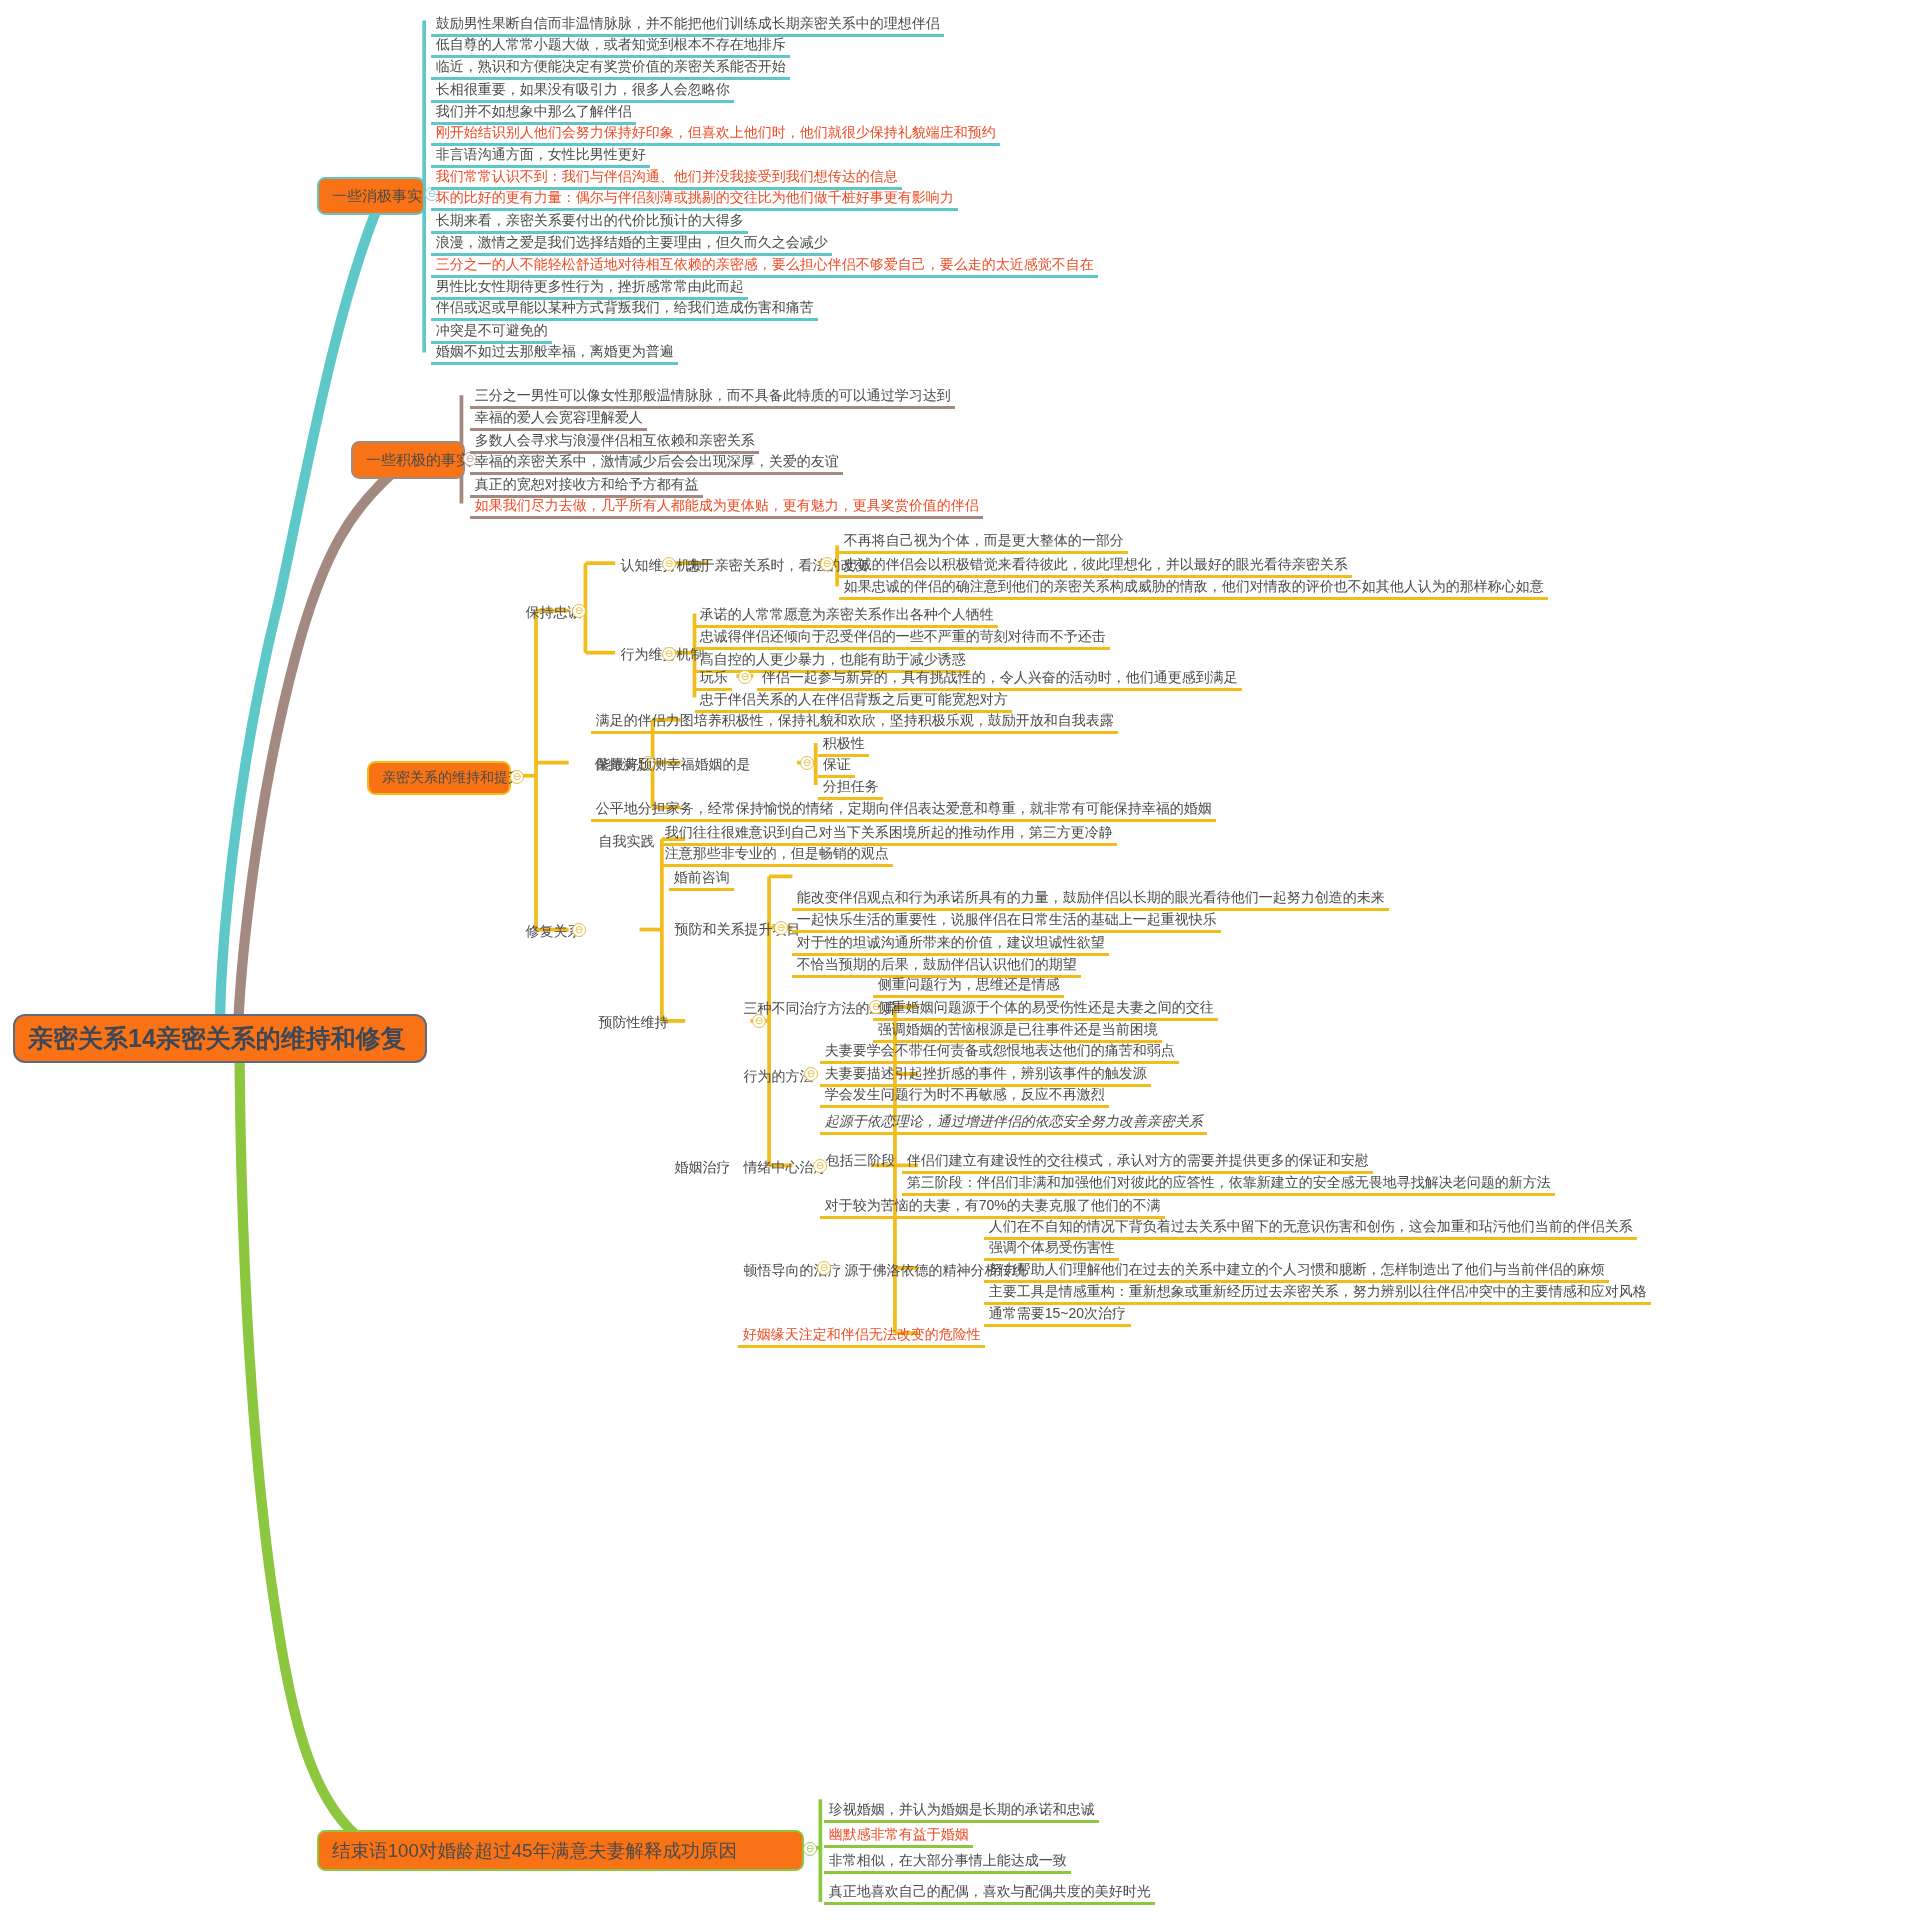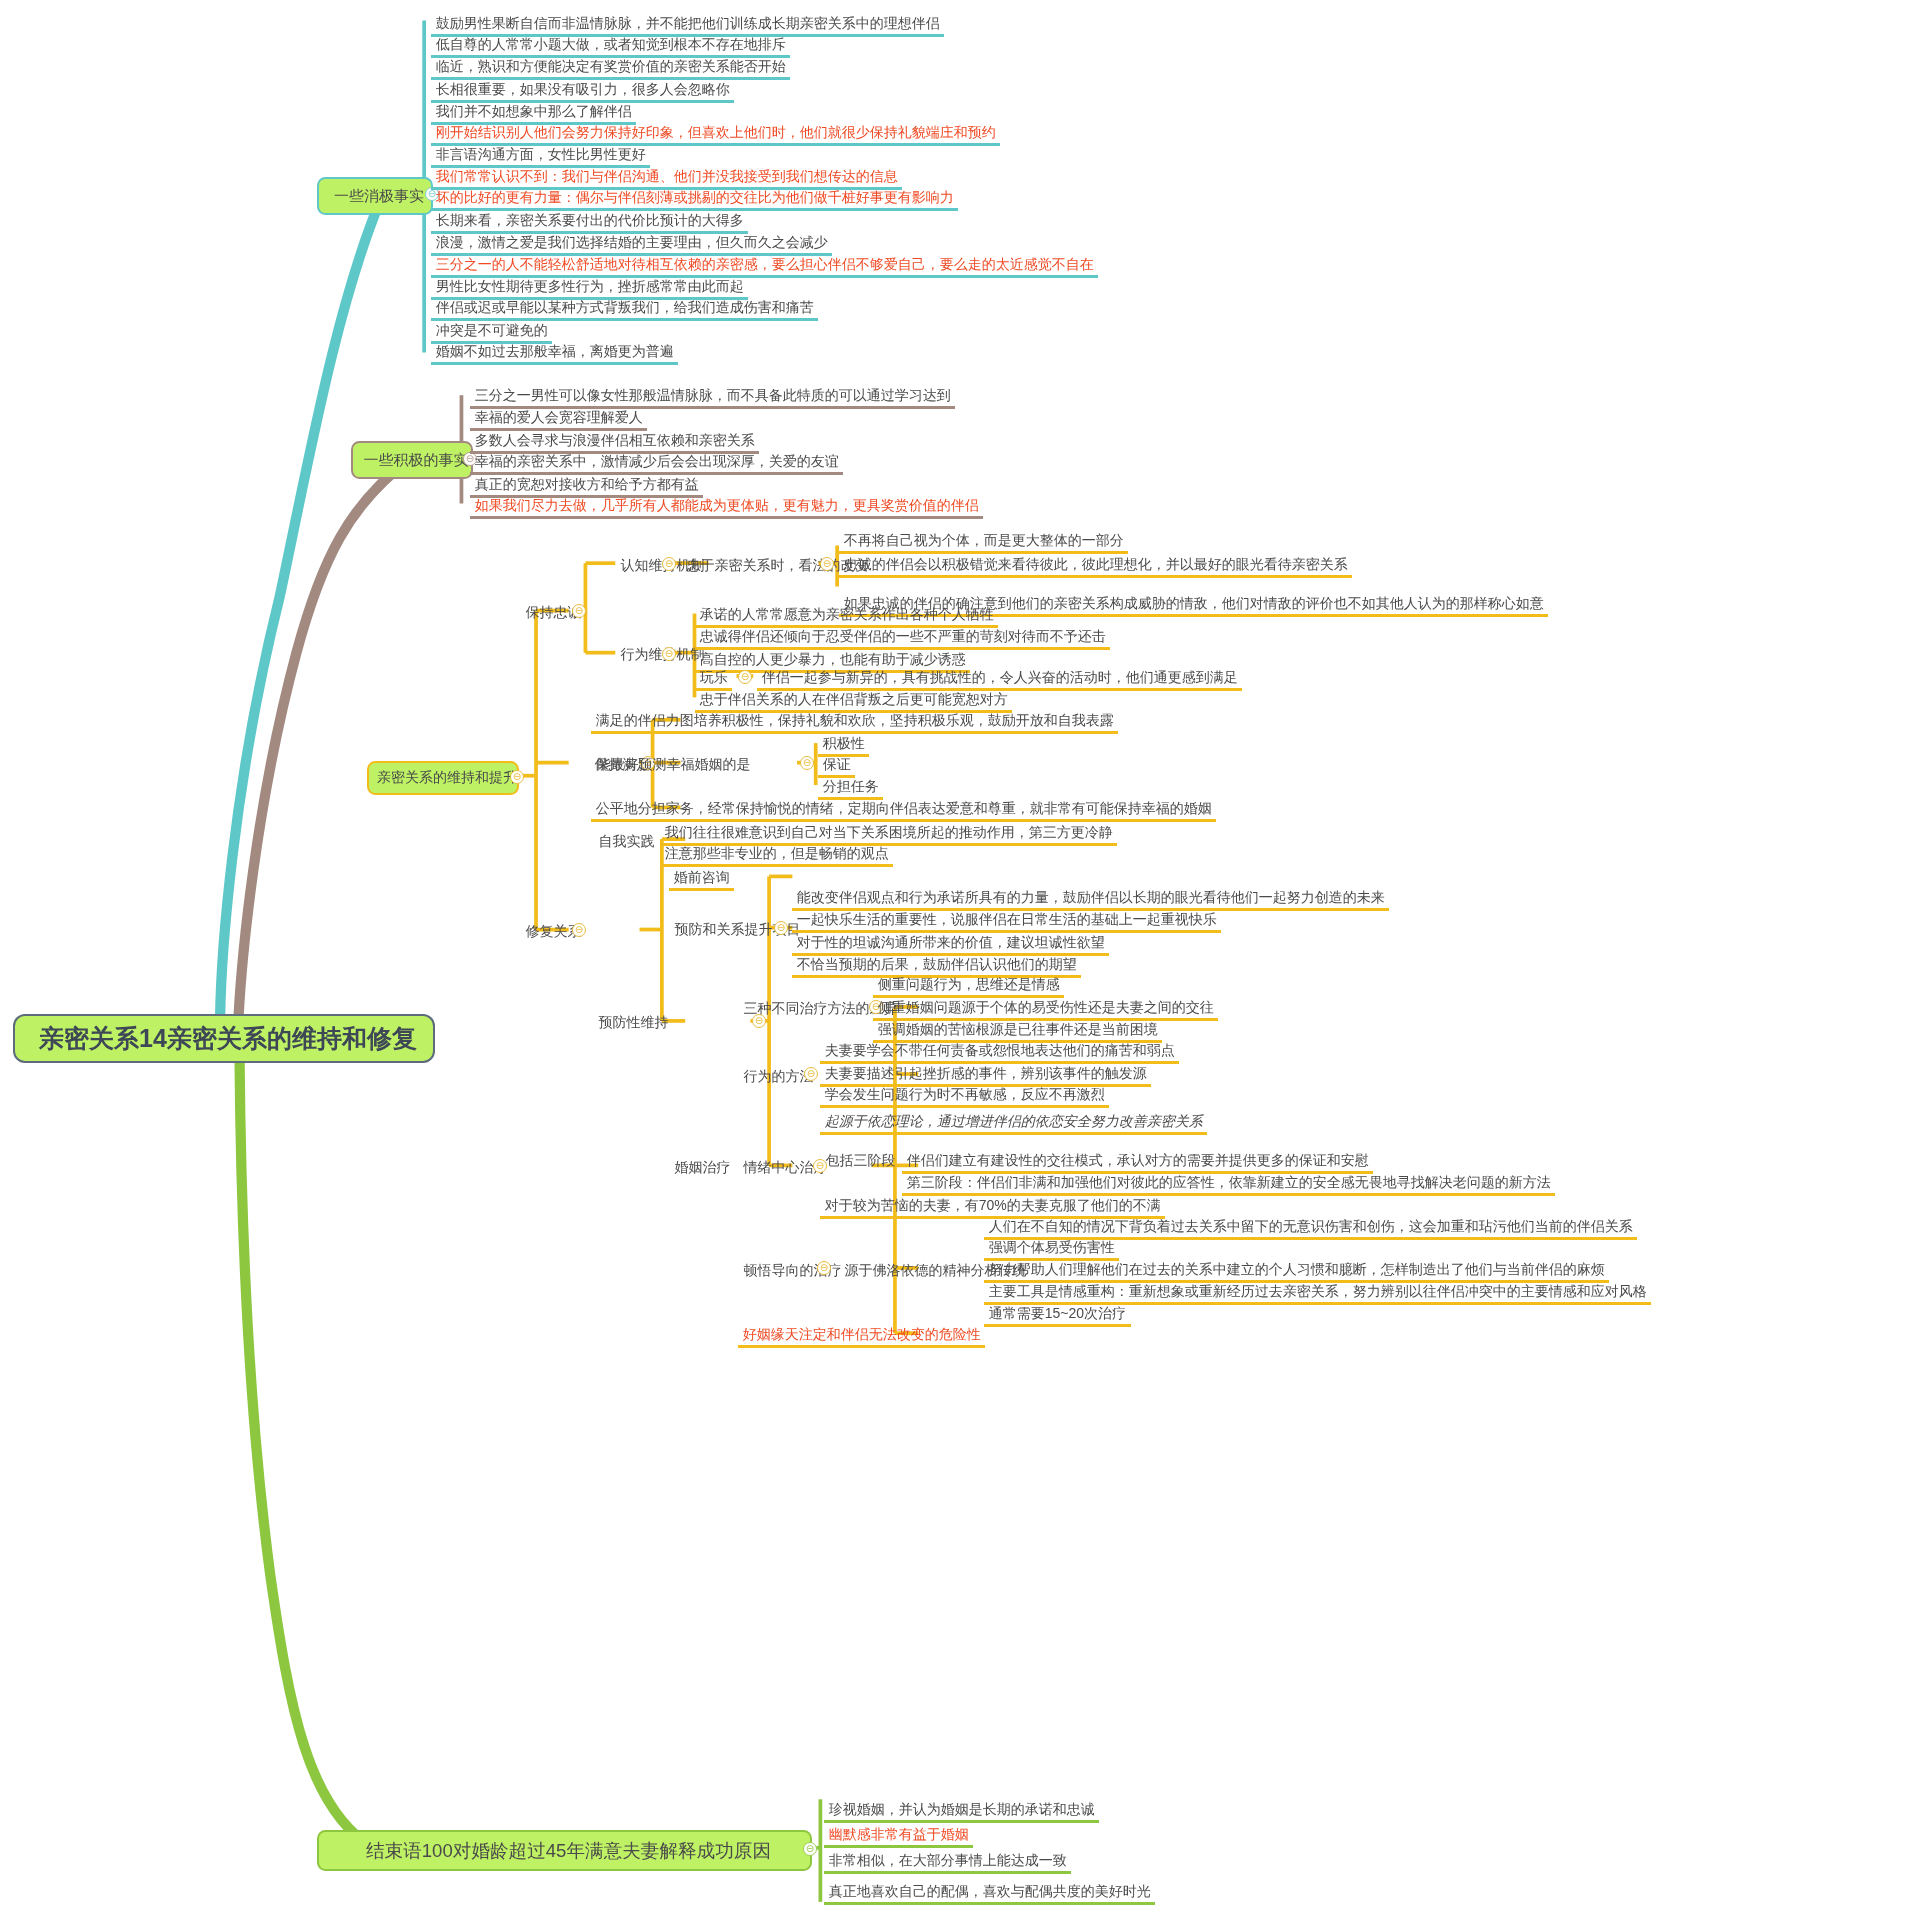--- a/index.html
+++ b/index.html
@@ -5,22 +5,22 @@
   html,body{margin:0;padding:0;background:#ffffff;}
   body{font-family:"Liberation Sans","DejaVu Sans",sans-serif;}
   #canvas{position:relative;width:1912px;height:1929px;overflow:hidden;background:#fff;}
   svg.links{position:absolute;left:0;top:0;width:1912px;height:1929px;pointer-events:none;}
 
   
   .leaf{position:absolute;white-space:nowrap;font-size:14px;line-height:1.1;color:#4a4a4a;}
   .leaf span{display:inline-block;padding:2.8px 4.7px 3.7px 4.7px;}
 
   
-  .boxnode{position:absolute;white-space:nowrap;border-radius:8.4px;background:#bef264;
-           display:flex;align-items:center;justify-content:center;padding-left:8px;}
+  .boxnode{position:absolute;white-space:nowrap;border-radius:8.4px;background:#f97316;
+           display:flex;align-items:center;}
   .boxnode span{display:block;padding:6.5px 13px;}
 
   .root{border:2.8px solid #5d6b7d;border-radius:12px;color:#3d4756;font-weight:bold;font-size:25px;}
   .b-cyan{border:2.8px solid #5ec8c8;color:#4a4a4a;font-size:15px;}
   .b-brown{border:2.8px solid #a38a80;color:#4a4a4a;font-size:15px;}
   .b-yellow{border:2.8px solid #f2bc1b;color:#4a4a4a;font-size:14px;}
   .b-green{border:2.8px solid #8dc63f;color:#4a4a4a;font-size:18.6px;}
 
   
   .mid{position:absolute;white-space:nowrap;font-size:14px;color:#4a4a4a;}
@@ -174,21 +174,21 @@
 
   <div class="mid" style="left:681px;top:554px;">
     <span>忠于亲密关系时，看法的改变</span>
   </div>
   <div class="toggle y" style="left:820px;top:557px;">
     <span>⊖</span>
     </div>
 
   <div class="leaf" style="left:839px;top:530px;"><span class="grey">不再将自己视为个体，而是更大整体的一部分</span><div style="height:2.8px;background:#f2bc1b;margin-top:-0.9px;"></div></div>
   <div class="leaf" style="left:839px;top:554px;"><span class="grey">忠诚的伴侣会以积极错觉来看待彼此，彼此理想化，并以最好的眼光看待亲密关系</span><div style="height:2.8px;background:#f2bc1b;margin-top:-0.9px;"></div></div>
-  <div class="leaf" style="left:839px;top:576px;margin-top:17px;"><span class="grey">如果忠诚的伴侣的确注意到他们的亲密关系构成威胁的情敌，他们对情敌的评价也不如其他人认为的那样称心如意</span><div style="height:2.8px;background:#f2bc1b;margin-top:-0.9px;"></div></div>
+  <div class="leaf" style="left:839px;top:576px;"><span class="grey">如果忠诚的伴侣的确注意到他们的亲密关系构成威胁的情敌，他们对情敌的评价也不如其他人认为的那样称心如意</span><div style="height:2.8px;background:#f2bc1b;margin-top:-0.9px;"></div></div>
 
   <div class="mid" style="left:615px;top:643px;">
     <span>行为维持机制</span>
   </div>
   <div class="toggle y" style="left:662px;top:647px;">
     <span>⊖</span>
     </div>
 
   <div class="leaf" style="left:695px;top:604px;"><span class="grey">承诺的人常常愿意为亲密关系作出各种个人牺牲</span><div style="height:2.8px;background:#f2bc1b;margin-top:-0.9px;"></div></div>
   <div class="leaf" style="left:695px;top:626px;"><span class="grey">忠诚得伴侣还倾向于忍受伴侣的一些不严重的苛刻对待而不予还击</span><div style="height:2.8px;background:#f2bc1b;margin-top:-0.9px;"></div></div>

